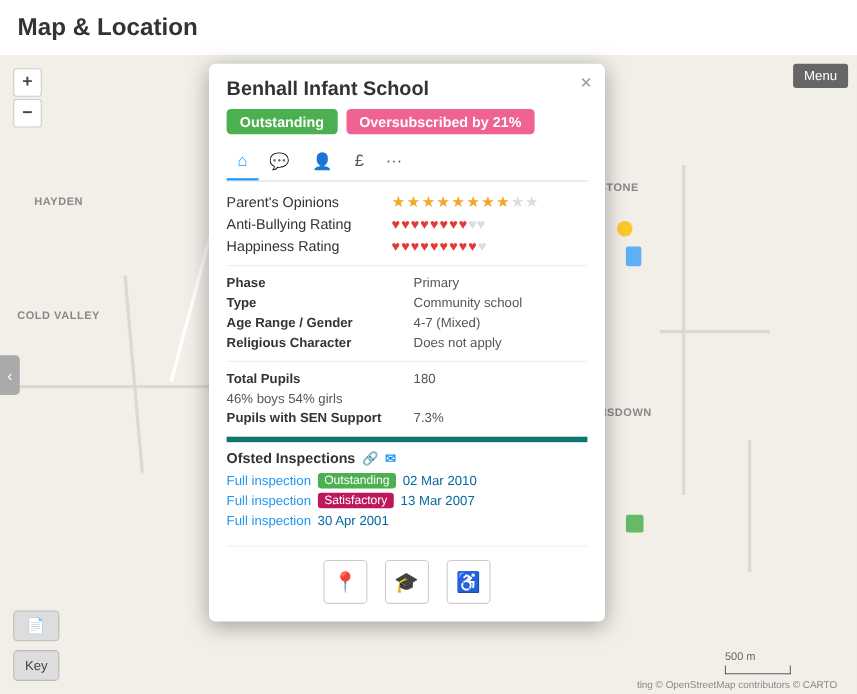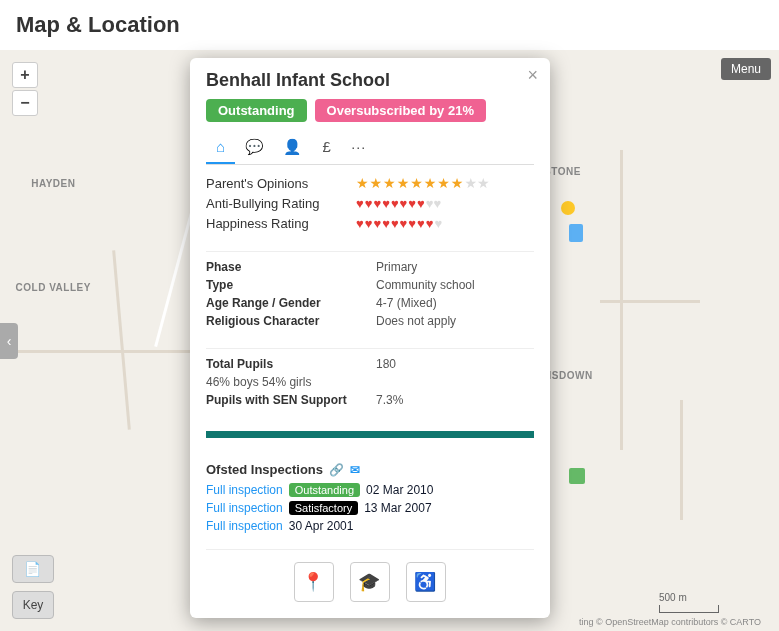--- a/index.html
+++ b/index.html
@@ -273,44 +273,44 @@
       font-size: 13px;
       letter-spacing: 1px;
     }
     .hearts-faded {
       color: #ddd;
       font-size: 13px;
     }
 
     
     .info-section {
-      margin-top: 20px;
+      margin-top: 10px;
       border-top: 1px solid #eee;
       padding-top: 8px;
     }
     .info-row {
       display: flex;
       margin-bottom: 4px;
     }
     .info-key {
       width: 170px;
       color: #333;
       font-size: 12px;
       font-weight: bold;
     }
     .info-val {
       color: #555;
       font-size: 12px;
     }
 
     
     .ofsted-section {
-      margin-top: 24px;
-      border-top: 7px solid #0f766e;
-      padding-top: 24px;
+      margin-top: 10px;
+      border-top: 5px solid #0f766e;
+      padding-top: 7px;
     }
     .ofsted-title {
       font-weight: bold;
       color: #333;
       font-size: 13px;
       display: flex;
       align-items: center;
       gap: 6px;
       margin-bottom: 6px;
     }
@@ -327,28 +327,28 @@
       text-decoration: none;
     }
     .ofsted-badge-outstanding {
       background: #4caf50;
       color: #fff;
       padding: 1px 6px;
       border-radius: 3px;
       font-size: 11px;
     }
     .ofsted-badge-satisfactory {
-      background: #000000;
+      background: #be185d;
       color: #fff;
       padding: 1px 6px;
       border-radius: 3px;
       font-size: 11px;
     }
     .ofsted-date {
-      color: #0f172a;
+      color: #0369a1;
       font-size: 12px;
     }
 
     
     .popup-actions {
       display: flex;
       justify-content: center;
       gap: 16px;
       margin-top: 16px;
       padding-top: 12px;

